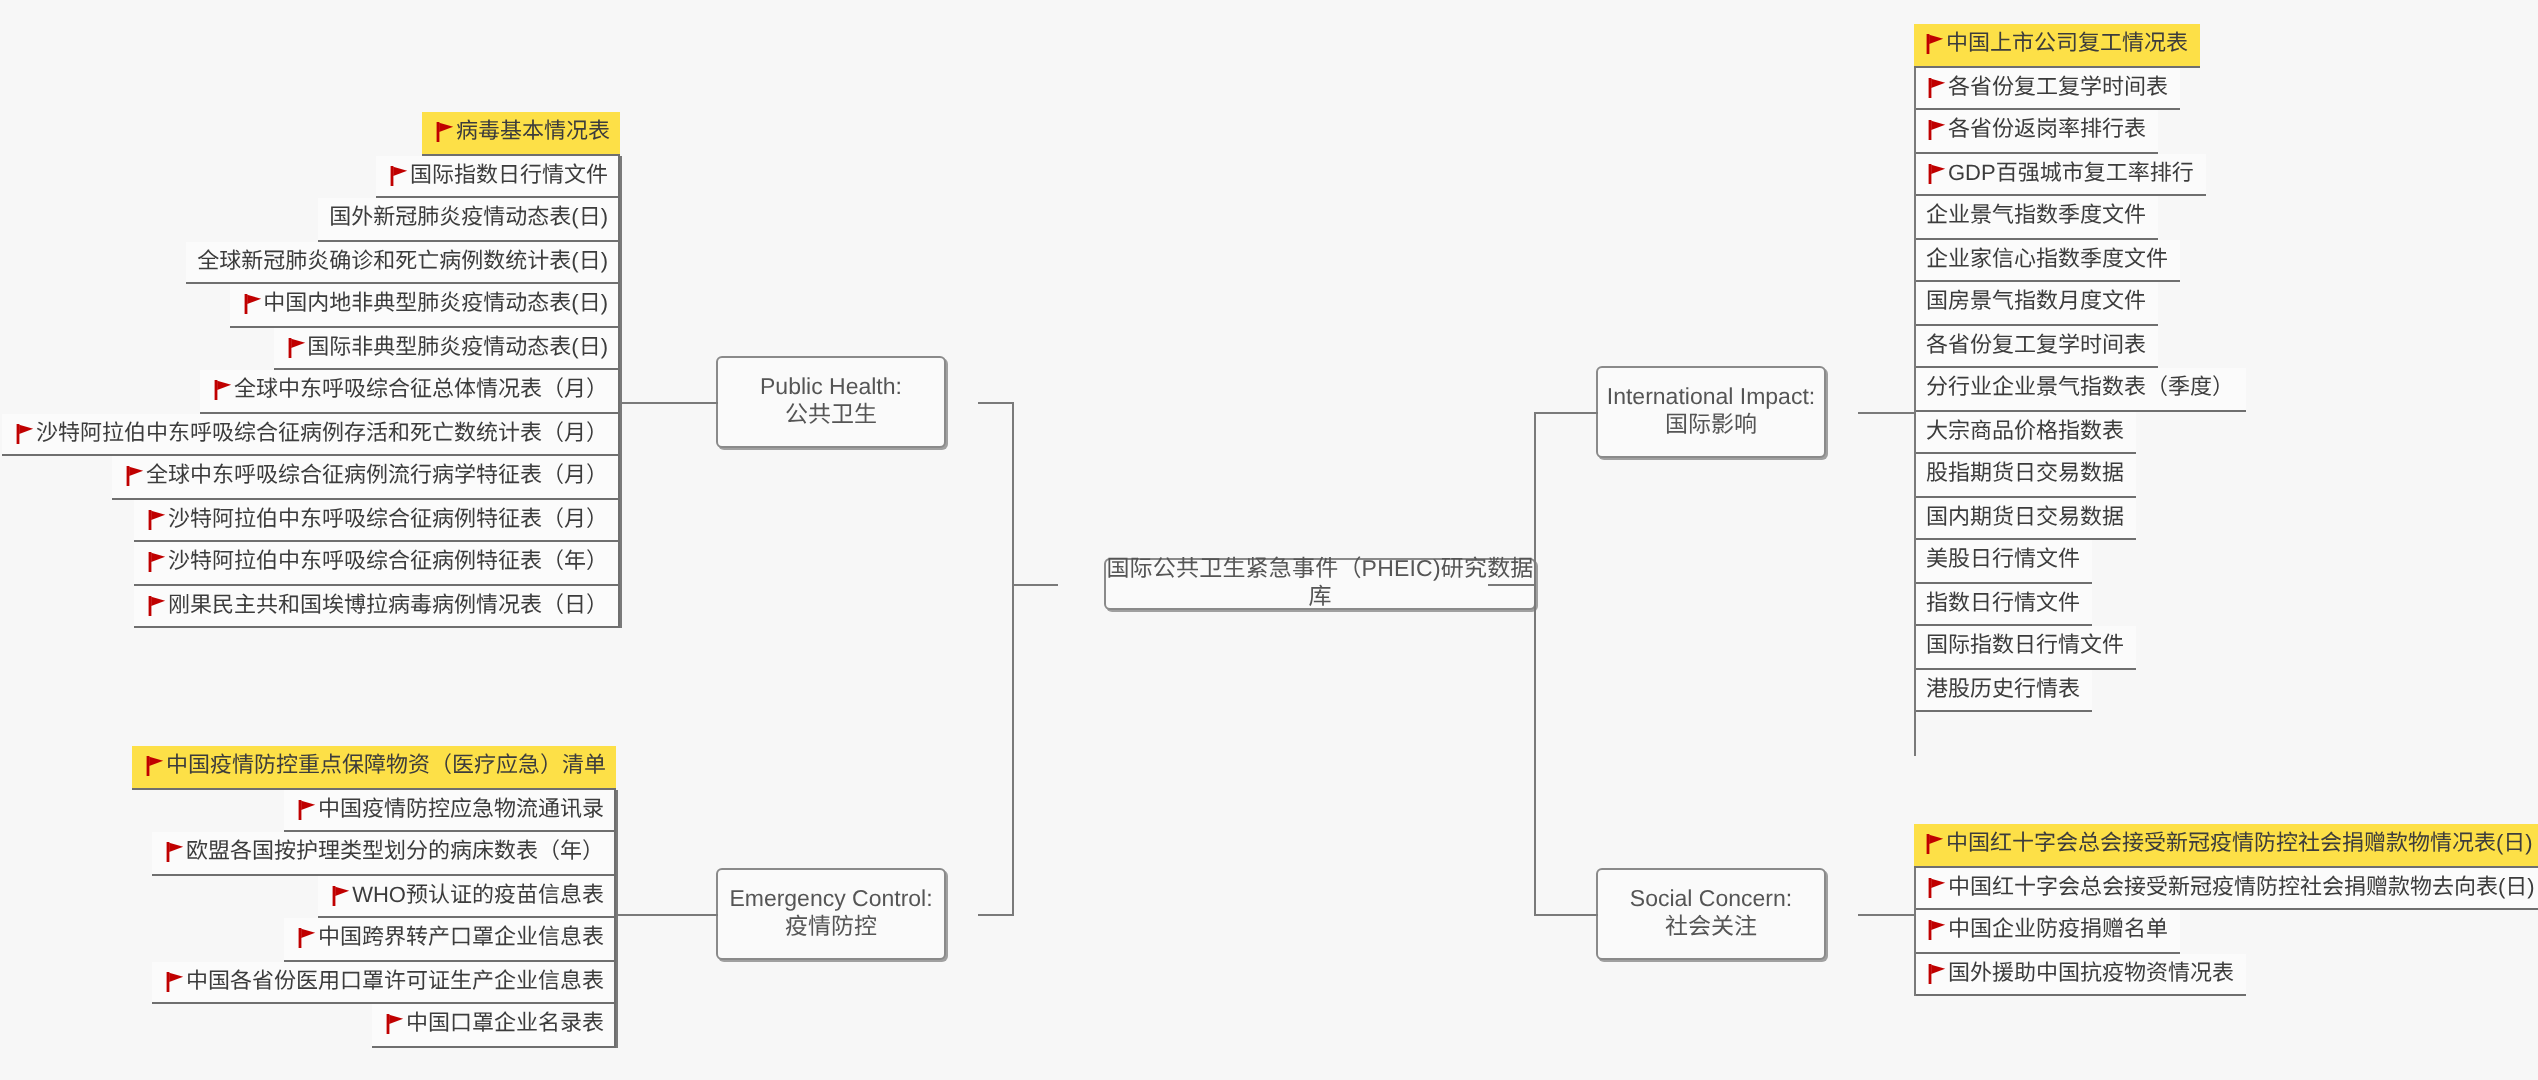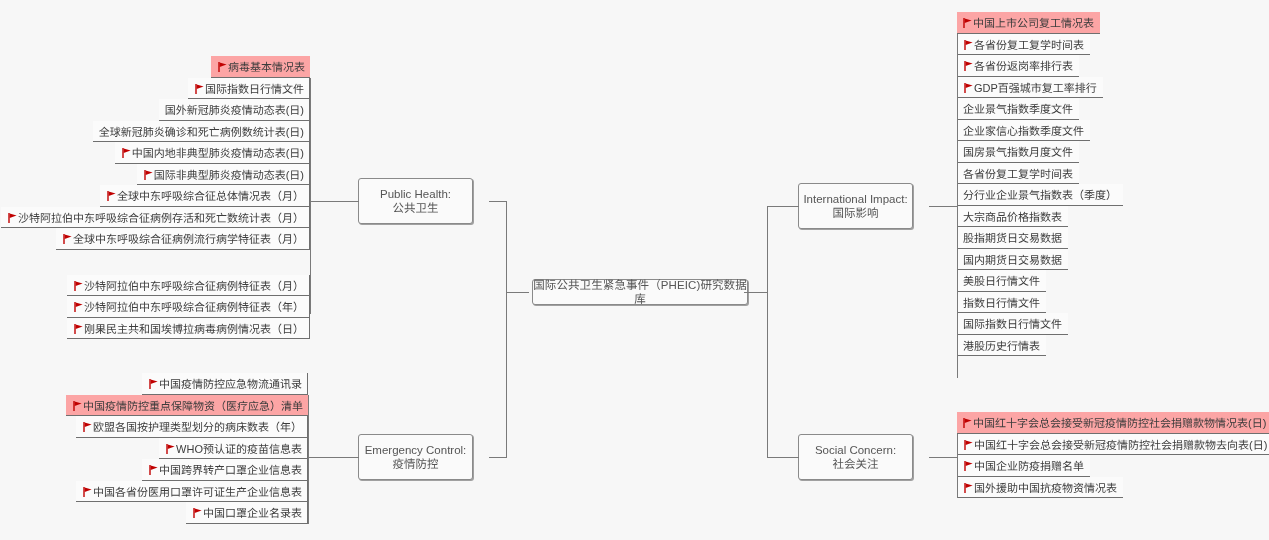--- a/index.html
+++ b/index.html
@@ -25,21 +25,21 @@
     border:1px solid #8a8a8a;
     border-radius:3px;
     background:#fafafa;
     box-shadow:1px 1px 0 rgba(90,90,90,.55);
     display:flex;align-items:center;justify-content:center;
     text-align:center;
     line-height:1.22;
     color:#555;
   }
   .node-root{
-    left:532px;top:279px;width:216px;height:26px;
+    left:552px;top:279px;width:216px;height:26px;
     font-size:11.5px;letter-spacing:.1px;
   }
   .node-branch{
     width:115px;height:46px;font-size:11.5px;
   }
   .node-branch .l1{display:block;}
   .node-branch .l2{display:block;}
   #branch-ph{left:358px;top:178px;}
   #branch-ec{left:358px;top:434px;}
   #branch-ii{left:798px;top:183px;}
@@ -67,21 +67,21 @@
   }
   
   .side-right .leaf{
     text-align:left;
     padding:0 6px 0 5px;
     border-left:1px solid #6f6f6f;
     margin-right:auto;
   }
   
   .leaf.first{
-    background:#fca5a5;
+    background:#fde047;
     border-right:none;
     border-left:none;
   }
   .flag{
     display:inline-block;
     width:9px;height:9px;
     position:relative;
     top:1px;
     margin:0 1px;
   }
@@ -187,21 +187,21 @@
               <path d="M1.6 0.4 L8.6 2.4 L1.6 5.0 Z" fill="#c00000"></path>
             </svg></span><span class="lbl">沙特阿拉伯中东呼吸综合征病例存活和死亡数统计表（月）</span></div>
       </div>
       <div style="display: flex; justify-content: flex-end;">
         <div class="leaf" style="display: inline-block;"><span class="flag"><svg width="9" height="10" viewBox="0 0 9 10">
               <path d="M1 0 L1 10" stroke="#c00000" stroke-width="1.4" fill="none"></path>
               <path d="M1.6 0.4 L8.6 2.4 L1.6 5.0 Z" fill="#c00000"></path>
             </svg></span><span class="lbl">全球中东呼吸综合征病例流行病学特征表（月）</span></div>
       </div>
       <div style="display: flex; justify-content: flex-end;">
-        <div class="leaf" style="display: inline-block; margin-top: 25px;"><span class="flag"><svg width="9" height="10" viewBox="0 0 9 10">
+        <div class="leaf" style="display: inline-block;"><span class="flag"><svg width="9" height="10" viewBox="0 0 9 10">
               <path d="M1 0 L1 10" stroke="#c00000" stroke-width="1.4" fill="none"></path>
               <path d="M1.6 0.4 L8.6 2.4 L1.6 5.0 Z" fill="#c00000"></path>
             </svg></span><span class="lbl">沙特阿拉伯中东呼吸综合征病例特征表（月）</span></div>
       </div>
       <div style="display: flex; justify-content: flex-end;">
         <div class="leaf" style="display: inline-block;"><span class="flag"><svg width="9" height="10" viewBox="0 0 9 10">
               <path d="M1 0 L1 10" stroke="#c00000" stroke-width="1.4" fill="none"></path>
               <path d="M1.6 0.4 L8.6 2.4 L1.6 5.0 Z" fill="#c00000"></path>
             </svg></span><span class="lbl">沙特阿拉伯中东呼吸综合征病例特征表（年）</span></div>
       </div>
@@ -209,30 +209,30 @@
         <div class="leaf" style="display: inline-block;"><span class="flag"><svg width="9" height="10" viewBox="0 0 9 10">
               <path d="M1 0 L1 10" stroke="#c00000" stroke-width="1.4" fill="none"></path>
               <path d="M1.6 0.4 L8.6 2.4 L1.6 5.0 Z" fill="#c00000"></path>
             </svg></span><span class="lbl">刚果民主共和国埃博拉病毒病例情况表（日）</span></div>
       </div>
       <div class="vline" style="top: 21.5px; height: 236.5px; left: 300px; position: absolute;"></div>
     </div>
 
   <div class="leafgroup side-left" id="group-ec" style="left: 10px; top: 373px; width: 298px; position: absolute;">
       <div style="display: flex; justify-content: flex-end;">
+        <div class="leaf first" style="display: inline-block;"><span class="flag"><svg width="9" height="10" viewBox="0 0 9 10">
+              <path d="M1 0 L1 10" stroke="#c00000" stroke-width="1.4" fill="none"></path>
+              <path d="M1.6 0.4 L8.6 2.4 L1.6 5.0 Z" fill="#c00000"></path>
+            </svg></span><span class="lbl">中国疫情防控重点保障物资（医疗应急）清单</span></div>
+      </div>
+      <div style="display: flex; justify-content: flex-end;">
         <div class="leaf" style="display: inline-block;"><span class="flag"><svg width="9" height="10" viewBox="0 0 9 10">
               <path d="M1 0 L1 10" stroke="#c00000" stroke-width="1.4" fill="none"></path>
               <path d="M1.6 0.4 L8.6 2.4 L1.6 5.0 Z" fill="#c00000"></path>
             </svg></span><span class="lbl">中国疫情防控应急物流通讯录</span></div>
-      </div>
-      <div style="display: flex; justify-content: flex-end;">
-        <div class="leaf first" style="display: inline-block;"><span class="flag"><svg width="9" height="10" viewBox="0 0 9 10">
-              <path d="M1 0 L1 10" stroke="#c00000" stroke-width="1.4" fill="none"></path>
-              <path d="M1.6 0.4 L8.6 2.4 L1.6 5.0 Z" fill="#c00000"></path>
-            </svg></span><span class="lbl">中国疫情防控重点保障物资（医疗应急）清单</span></div>
       </div>
       <div style="display: flex; justify-content: flex-end;">
         <div class="leaf" style="display: inline-block;"><span class="flag"><svg width="9" height="10" viewBox="0 0 9 10">
               <path d="M1 0 L1 10" stroke="#c00000" stroke-width="1.4" fill="none"></path>
               <path d="M1.6 0.4 L8.6 2.4 L1.6 5.0 Z" fill="#c00000"></path>
             </svg></span><span class="lbl">欧盟各国按护理类型划分的病床数表（年）</span></div>
       </div>
       <div style="display: flex; justify-content: flex-end;">
         <div class="leaf" style="display: inline-block;"><span class="flag"><svg width="9" height="10" viewBox="0 0 9 10">
               <path d="M1 0 L1 10" stroke="#c00000" stroke-width="1.4" fill="none"></path>

